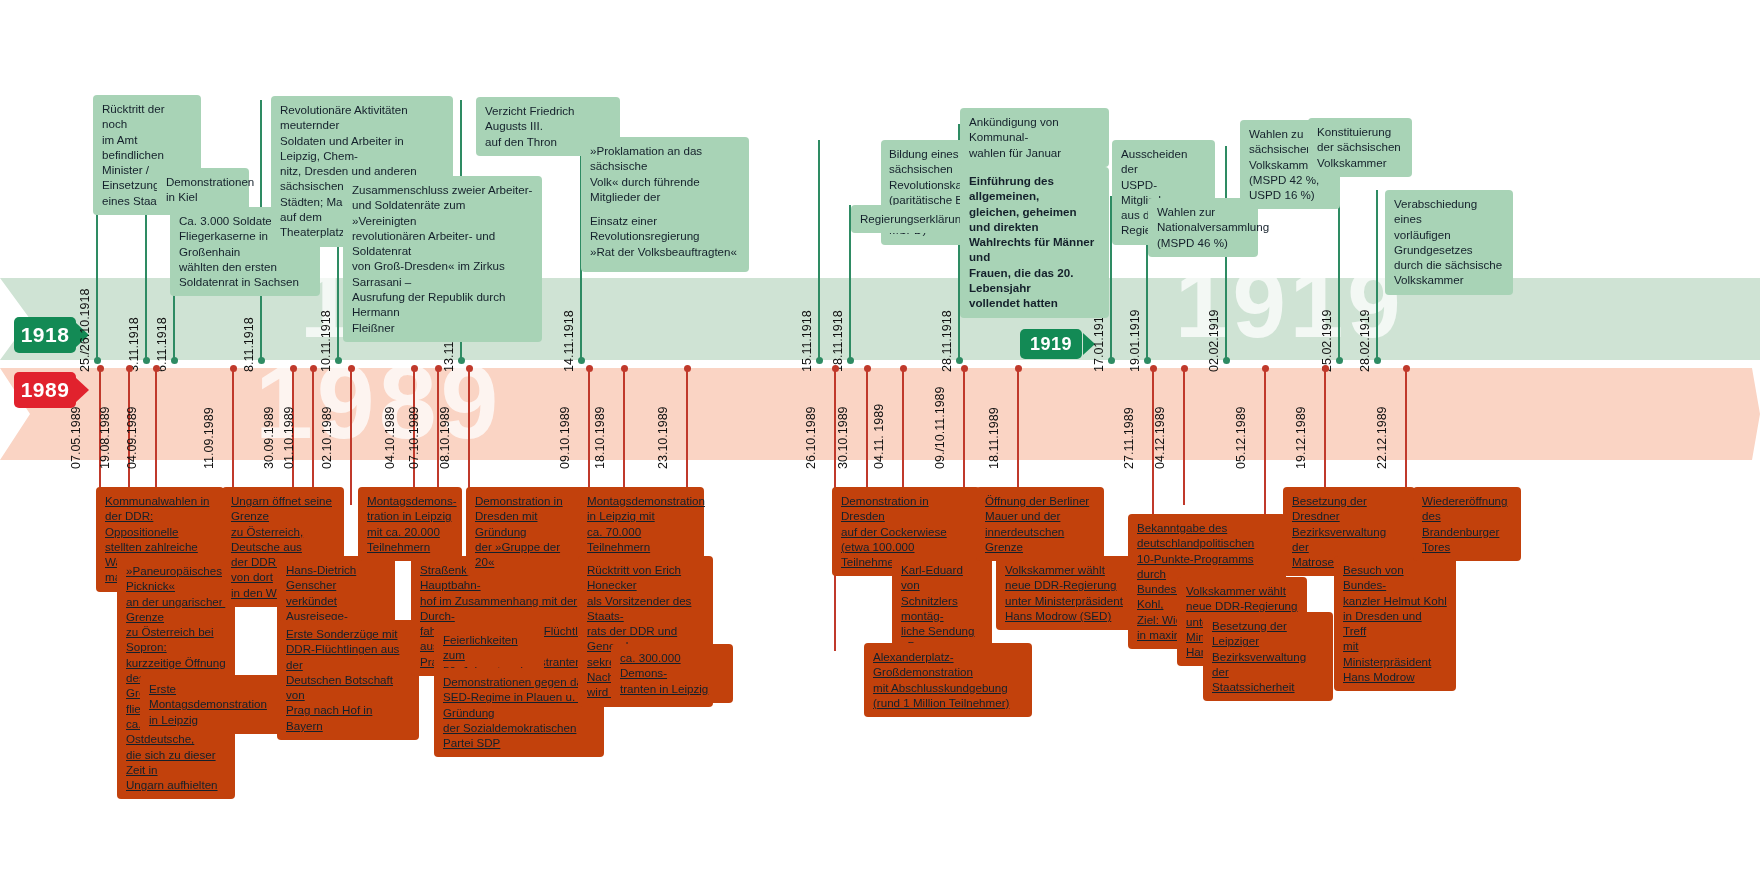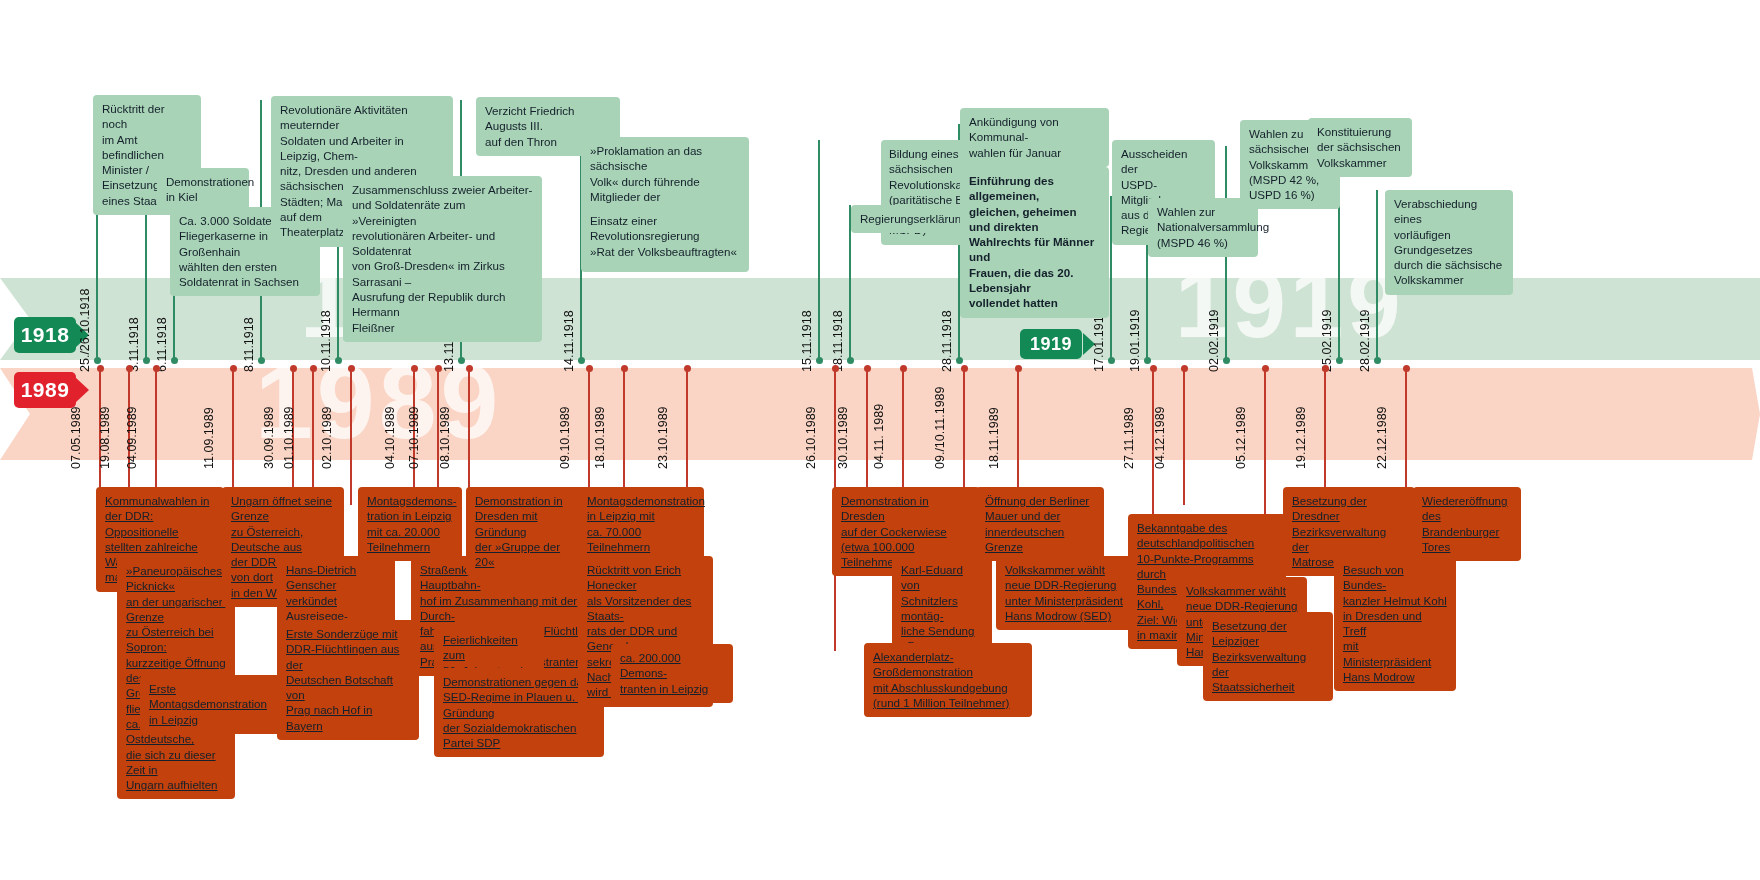--- a/index.html
+++ b/index.html
@@ -369,21 +369,21 @@
 Dresden mit Gründung
 der »Gruppe der 20«</div>
       <div class="ev ev-red" style="left: 578px; top: 487px; width: 126px;">Montagsdemonstration
 in Leipzig mit
 ca. 70.000 Teilnehmern</div>
       <div class="ev ev-red" style="left: 578px; top: 556px; width: 135px;">Rücktritt von Erich Honecker
 als Vorsitzender des Staats-
 rats der DDR und General-
 sekretär der SED, Nachfolger
 wird Egon Krenz</div>
-      <div class="ev ev-red" style="left: 611px; top: 644px; width: 122px;">ca. 200.000 Demons-
+      <div class="ev ev-red" style="left: 611px; top: 644px; width: 122px;">ca. 300.000 Demons-
 tranten in Leipzig</div>
       <div class="ev ev-red" style="left: 832px; top: 487px; width: 148px;">Demonstration in Dresden
 auf der Cockerwiese
 (etwa 100.000 Teilnehmer)</div>
       <div class="ev ev-red" style="left: 892px; top: 556px; width: 100px;">Karl-Eduard von
 Schnitzlers montäg-
 liche Sendung »Der
 schwarze Kanal«
 wird eingestellt</div>
       <div class="ev ev-red" style="left: 864px; top: 643px; width: 168px;">Alexanderplatz-Großdemonstration

